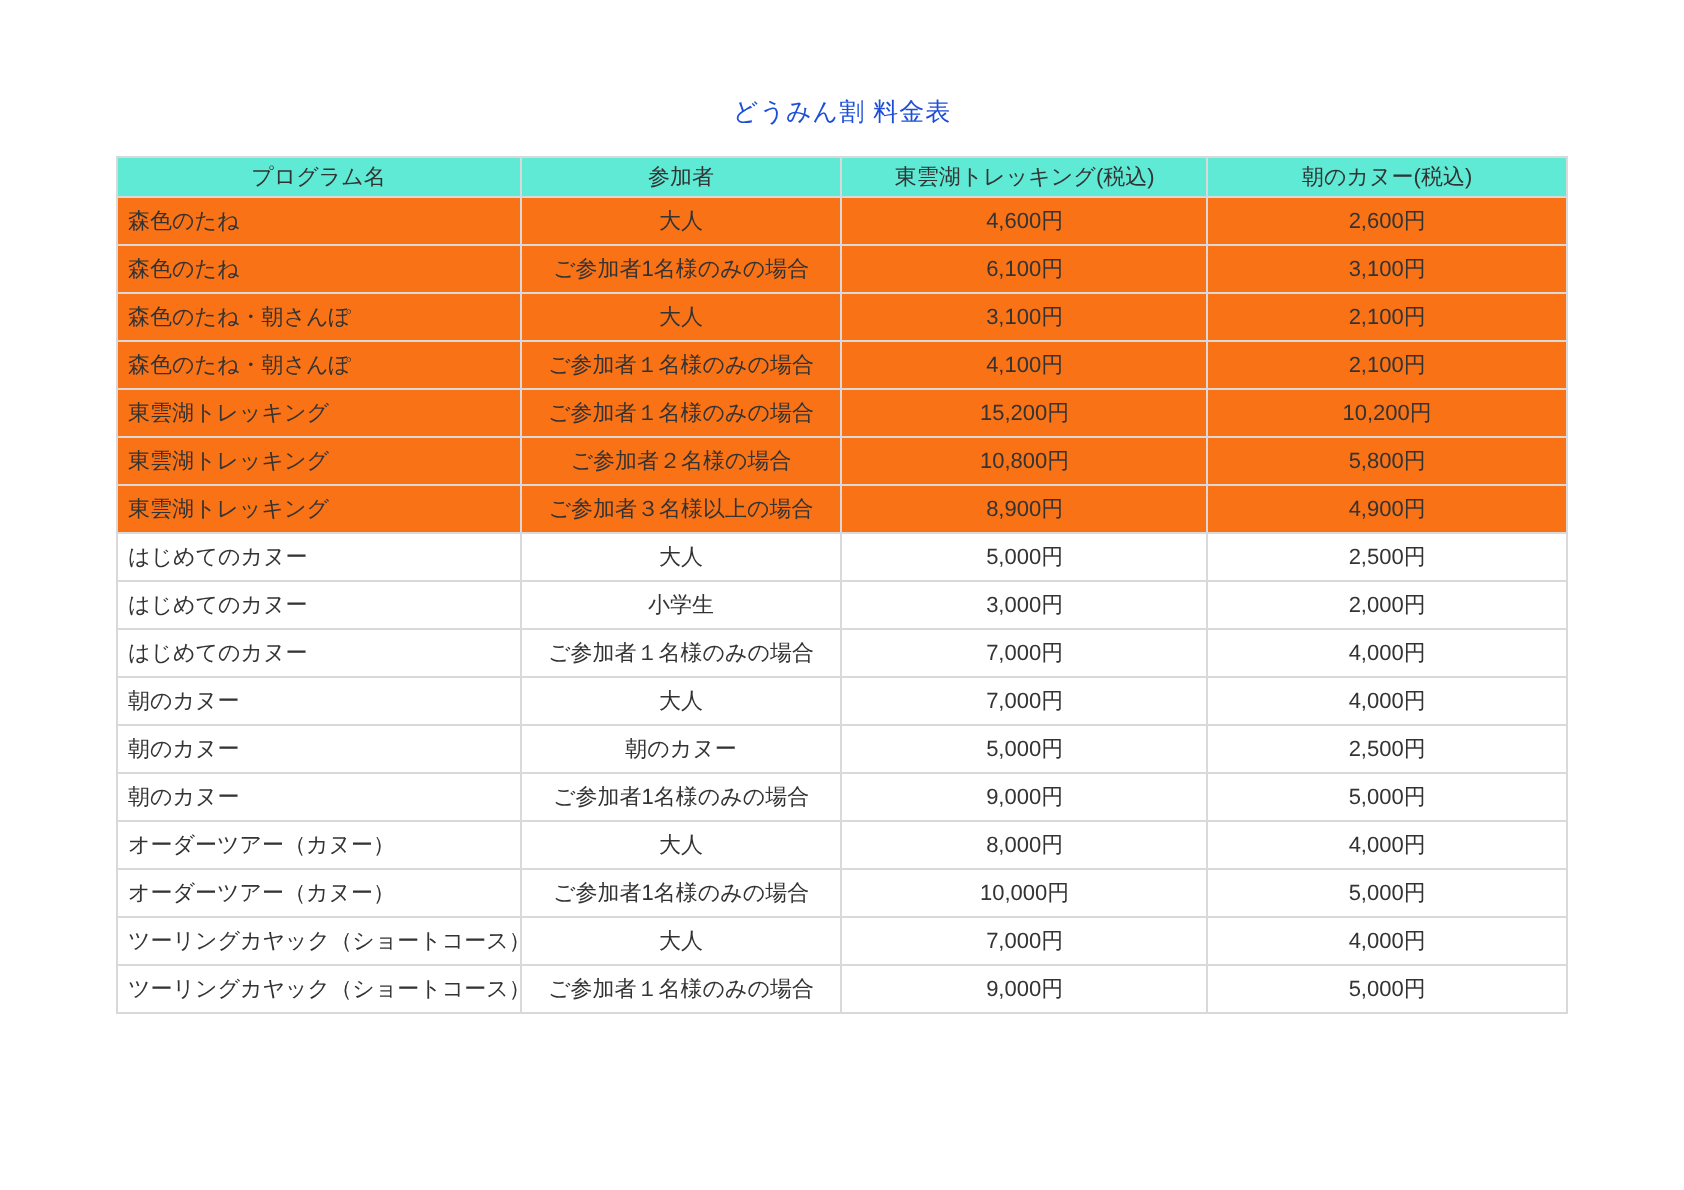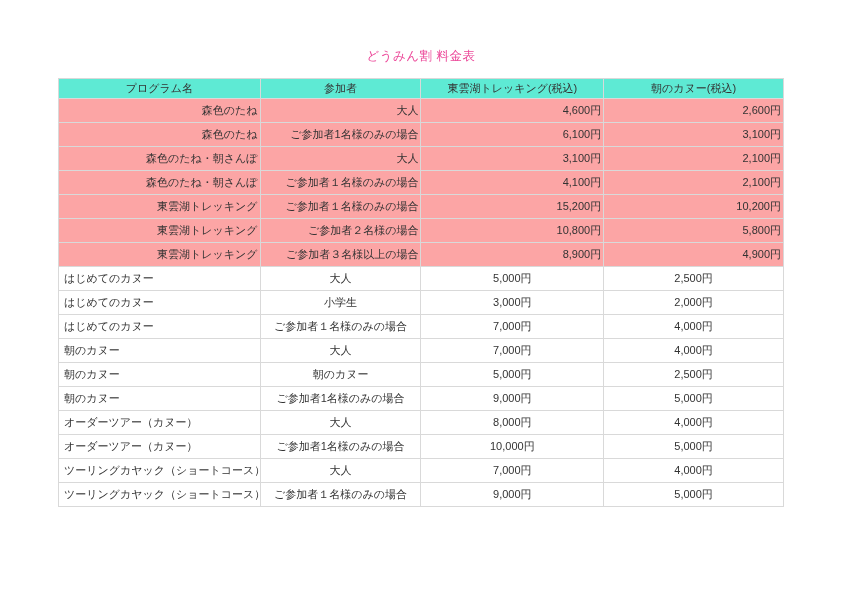--- a/index.html
+++ b/index.html
@@ -17,21 +17,21 @@
   }
   .doc-title {
     margin: 0;
     padding-top: 48px;
     padding-bottom: 13px;
     width: 726px;
     margin-left: 58px;
     text-align: center;
     font-size: 12.5px;
     font-weight: normal;
-    color: #ec4899;
+    color: #1d4ed8;
     letter-spacing: 0.5px;
   }
   .table-wrap {
     margin-left: 58px;
     width: 726px;
   }
   table.price-table {
     width: 100%;
     border-collapse: collapse;
     table-layout: fixed;
@@ -56,22 +56,21 @@
     text-align: center;
     padding: 0 2px;
     overflow: hidden;
     white-space: nowrap;
   }
   .price-table td.c-program {
     text-align: left;
     padding-left: 5px;
   }
   .price-table tr.shaded td {
-    background: #fca5a5;
-    text-align: right;
+    background: #f97316;
   }
 </style>
 </head>
 <body>
 
 <div class="page">
 
   <h1 class="doc-title">どうみん割 料金表</h1>
 
   <div class="table-wrap">

